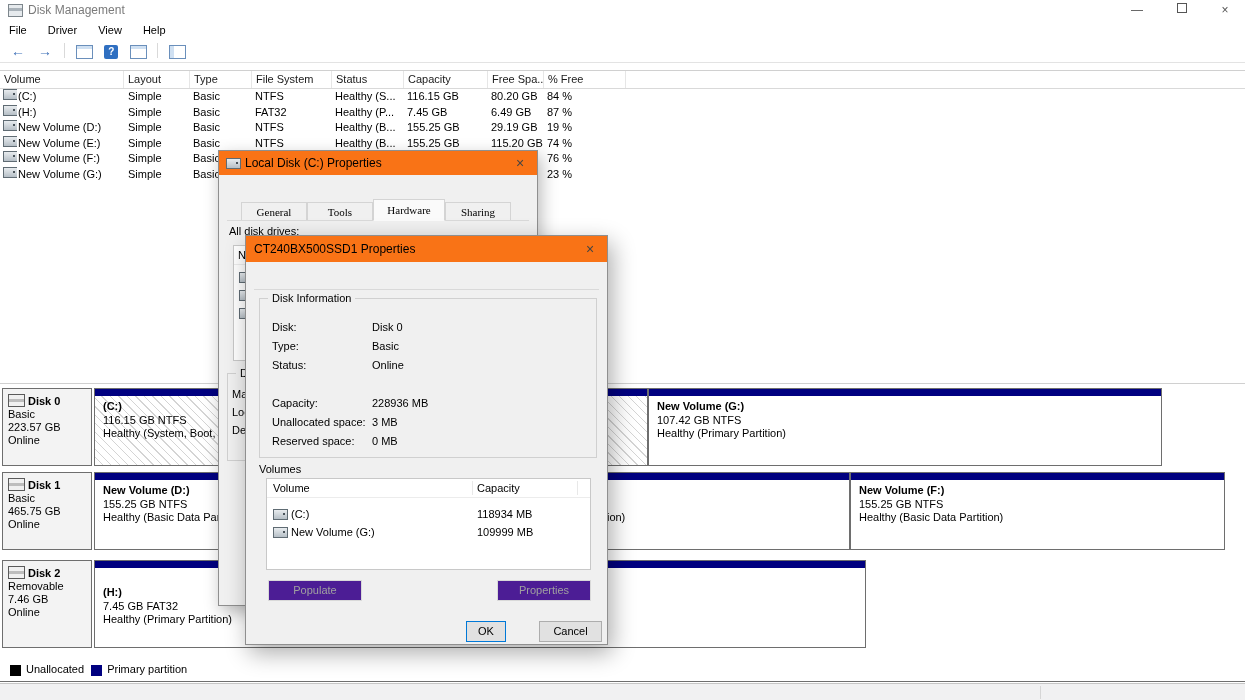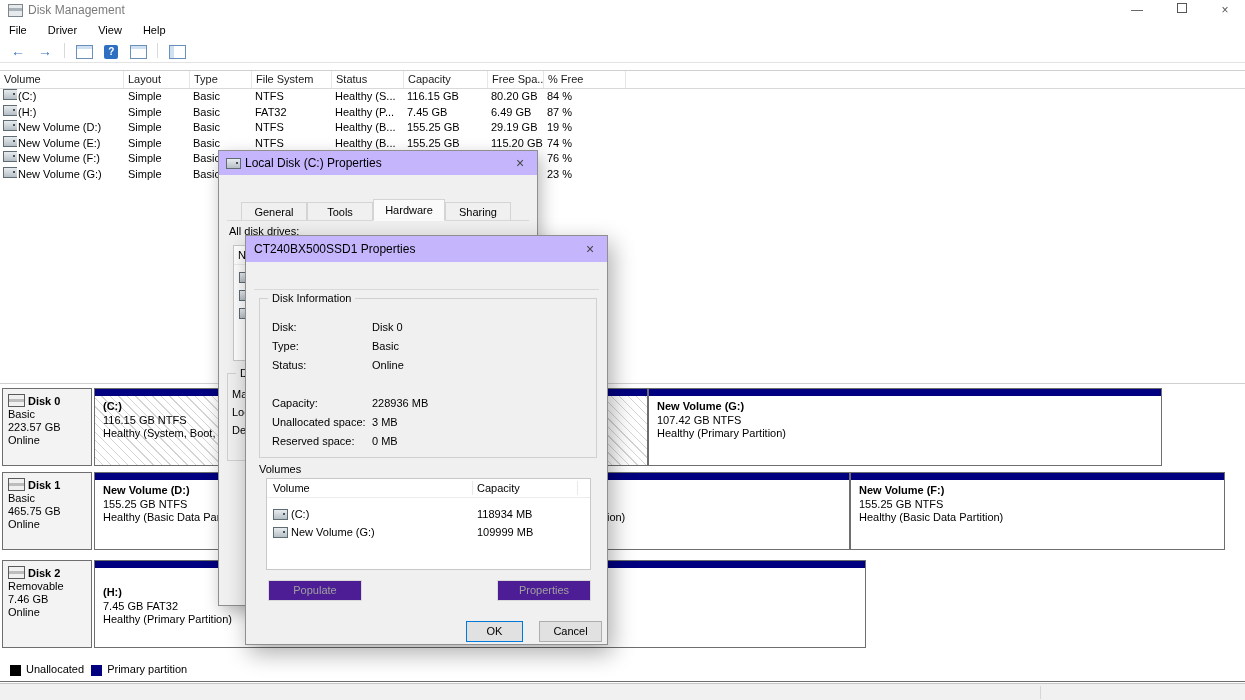--- a/index.html
+++ b/index.html
@@ -49,31 +49,31 @@
   .sw-black{background:#000000;}
   .sw-navy{background:#000080;}
   .winline{left:0;top:681px;width:1245px;height:1px;background:#6f6f6f;}
   .taskbar{left:0;top:683px;width:1245px;height:17px;background:#f1f1f2;border-top:1px solid #c6c6c6;}
   .tb-div{position:absolute;left:1040px;top:2px;bottom:2px;width:1px;background:#d6d6d6;}
 
   
   .dialog{position:absolute;background:#f0f0f0;border:1px solid #8f8f8f;box-sizing:border-box;}
   .dlg1{left:218px;top:150px;width:320px;height:456px;z-index:40;box-shadow:3px 6px 16px rgba(0,0,0,.28);}
   .dlg2{left:245px;top:235px;width:363px;height:410px;z-index:50;box-shadow:4px 8px 22px rgba(0,0,0,.33);}
-  .dlg-title{position:absolute;left:0;top:0;right:0;background:#c4b5fd;font-size:12px;}
+  .dlg-title{position:absolute;left:0;top:0;right:0;background:#f97316;font-size:12px;}
   .dlg1 .dlg-title{height:24px;line-height:24px;}
   .dlg2 .dlg-title{height:26px;line-height:26px;}
   .dlg-title-text{padding-left:8px;}
   .dlg1 .dlg-title-text{padding-left:26px;}
   .dlg-close{position:absolute;right:0;top:0;width:34px;height:100%;text-align:center;color:#444;font-size:14px;}
   .drv-ico-title{position:absolute;left:7px;top:7px;}
   .tabrow{position:absolute;font-size:0;white-space:nowrap;}
   .tab{display:inline-block;box-sizing:border-box;text-align:center;font-size:11px;border:1px solid #d4d4d4;background:#f0f0f0;vertical-align:top;}
   .tr1 .tab{height:17px;line-height:16px;background:#ececec;}
-  .tr2 .tab,.dlg2 .tab{height:19px;line-height:18px;}
+  .tr2 .tab,.dlg2 .tab{height:19px;line-height:18px;font-family:Liberation Serif, serif;}
   .dlg2 .tab{padding:0 8px;margin-right:1px;}
   .tab.sel{height:22px;margin-top:-3px;line-height:21px;background:#fafafa;border-bottom-color:#fafafa;position:relative;z-index:3;}
   .tabline{position:absolute;height:1px;background:#d9d9d9;}
   .grp{position:absolute;border:1px solid #d0d0d0;}
   .grp-t{position:absolute;top:-8px;left:8px;background:#f0f0f0;padding:0 4px;line-height:14px;}
   .listbox{position:absolute;background:#fff;border:1px solid #c8c8c8;box-sizing:border-box;}
   .l-head{position:relative;height:18px;line-height:18px;border-bottom:1px solid #ececec;}
   .l-head .l-cell{position:absolute;top:0;white-space:nowrap;}
   .colsep{position:absolute;top:2px;height:14px;width:1px;background:#e8e8e8;}
   .l-row{position:absolute;left:0;width:100%;height:18px;line-height:18px;}
@@ -358,17 +358,17 @@
       </div>
       <div class="l-row" style="top:44px">
         <span class="vol-ico" style="position:absolute;left:6px;top:4px"></span>
         <span class="l-cell" style="left:24px">New Volume (G:)</span>
         <span class="l-cell" style="left:210px">109999 MB</span>
       </div>
     </div>
 
     <div class="btn disabled" style="left:22px;top:344px;width:94px">Populate</div>
     <div class="btn disabled" style="left:251px;top:344px;width:94px">Properties</div>
-    <div class="btn default" style="left:220px;top:385px;width:57px">OK</div>
+    <div class="btn default" style="left:220px;top:385px;width:40px">OK</div>
     <div class="btn" style="left:293px;top:385px;width:63px">Cancel</div>
   </div>
 
 </div>
 
 </body></html>

